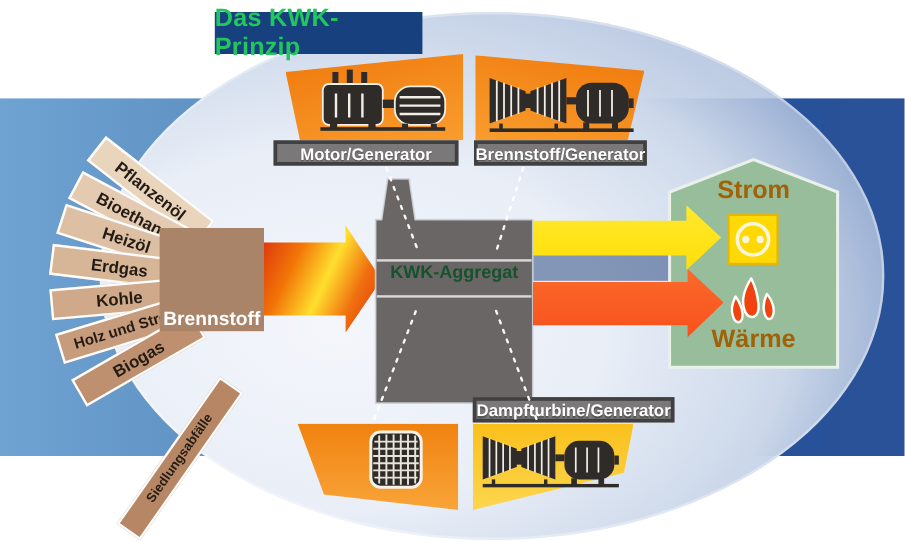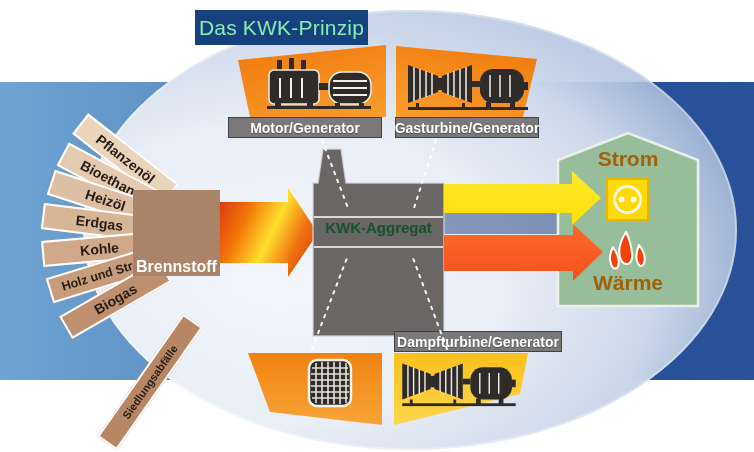--- a/index.html
+++ b/index.html
@@ -7,22 +7,22 @@
          font-family:"Liberation Sans",sans-serif;}
   .band{position:absolute;left:0;top:82px;width:754px;height:298px;z-index:1;
         background:linear-gradient(90deg,#6fa3d2 0%,#5c8fc1 28%,#3a67a4 55%,#24509a 75%,#2a5298 100%);}
   .ellipse{position:absolute;left:83px;top:10px;width:654px;height:440px;border-radius:50%;z-index:2;
         background:radial-gradient(ellipse 115% 115% at 30% 60%,
           #f4f6fb 0%, #e9eef7 30%, #ccd8ea 50%,
           rgba(160,180,215,0.8) 68%, rgba(125,153,198,0.6) 85%, rgba(120,150,197,0.5) 100%);
         box-shadow:inset 0 0 0 2px rgba(255,255,255,0.35);}
   .navy-strip{position:absolute;left:444px;top:211px;width:114px;height:23px;z-index:3;
         background:rgba(30,62,120,0.5);}
-  .title{position:absolute;left:195px;top:10px;width:173px;height:35px;z-index:9;
-        background:#16407e;color:#86efac;font-weight:normal;font-size:21px;
+  .title{position:absolute;left:179px;top:10px;width:173px;height:35px;z-index:9;
+        background:#16407e;color:#22c55e;font-weight:bold;font-size:21px;
         display:flex;align-items:center;justify-content:center;letter-spacing:0.2px;}
   .fuel-bar{position:absolute;width:115px;height:26px;z-index:4;box-sizing:border-box;
         border:2px solid #fdfdfd;display:flex;align-items:center;justify-content:center;
         font-weight:bold;font-size:14px;color:#241c14;white-space:nowrap;}
   .brennstoff{position:absolute;left:133px;top:190px;width:87px;height:86px;z-index:5;
         background:#aa8468;color:#fff;font-weight:bold;font-size:16px;
         display:flex;align-items:flex-end;justify-content:center;}
   .grad-arrow{position:absolute;left:220px;top:188px;width:98px;height:89px;z-index:4;
         clip-path:polygon(0px 14px,68px 14px,68px 0px,98px 45px,68px 89px,68px 75px,0px 75px);
         background:linear-gradient(115deg,#d92f0e 0%,#f27507 28%,#ffdf2e 52%,#f07010 74%,#dd3208 100%);}
@@ -47,21 +47,21 @@
         background:linear-gradient(165deg,#f0790c,#f99d2e);}
   .wedge.tr{left:396px;top:46px;width:141px;height:71px;
         clip-path:polygon(0px 0px,141px 13px,127px 71px,0px 71px);
         background:linear-gradient(195deg,#f0790c,#f99d2e);}
   .wedge.bl{left:248px;top:353px;width:134px;height:73px;
         clip-path:polygon(0px 0px,134px 0px,134px 72px,22px 59px);
         background:linear-gradient(180deg,#f0820f,#f9a53a);}
   .wedge.br{left:394px;top:353px;width:134px;height:73px;
         clip-path:polygon(0px 0px,134px 0px,126px 41px,0px 72px);
         background:linear-gradient(180deg,#f9c01b,#fdd64f);}
-  .tech-bar{position:absolute;z-index:5;background:#7a7878;border:1px solid #404040;
+  .tech-bar{position:absolute;z-index:5;background:#7a7878;border:3px solid #404040;
         color:#fff;font-weight:bold;font-size:14px;white-space:nowrap;
         display:flex;align-items:center;justify-content:center;
         text-shadow:0 1px 1px rgba(0,0,0,0.35);box-sizing:border-box;}
   .icon-svg{position:absolute;z-index:5;}
   .overlay{position:absolute;left:0;top:0;z-index:8;pointer-events:none;}
 </style>
 </head>
 <body>
 
 <div class="stage">
@@ -219,21 +219,21 @@
     <line x1="104" y1="18" x2="104" y2="40" stroke="#f3efe6" stroke-width="1.5"></line>
     <rect x="80" y="45" width="5" height="6" fill="#2f2b28"></rect>
     <rect x="104" y="45" width="5" height="6" fill="#2f2b28"></rect>
     <rect x="118" y="25" width="4" height="8" fill="#2f2b28"></rect>
   </svg>
 
   <div class="tech-bar" style="left:228px;top:117px;width:154px;height:21px;">
       <span>Motor/Generator</span>
     </div>
   <div class="tech-bar" style="left:395px;top:117px;width:144px;height:21px;">
-      <span>Gasturbine/Generator</span>
+      <span>Brennstoff/Generator</span>
     </div>
   <div class="tech-bar" style="left:394px;top:331px;width:168px;height:21px;">
       <span>Dampfturbine/Generator</span>
     </div>
 
   <svg class="overlay" width="754" height="452" viewBox="0 0 754 452">
     <g stroke="#ffffff" stroke-width="2" stroke-linecap="round" stroke-dasharray="2.5 6" opacity="0.95">
       <line x1="322" y1="140" x2="348" y2="208"></line>
       <line x1="436" y1="140" x2="414" y2="208"></line>
       <line x1="312" y1="349" x2="347" y2="258"></line>

